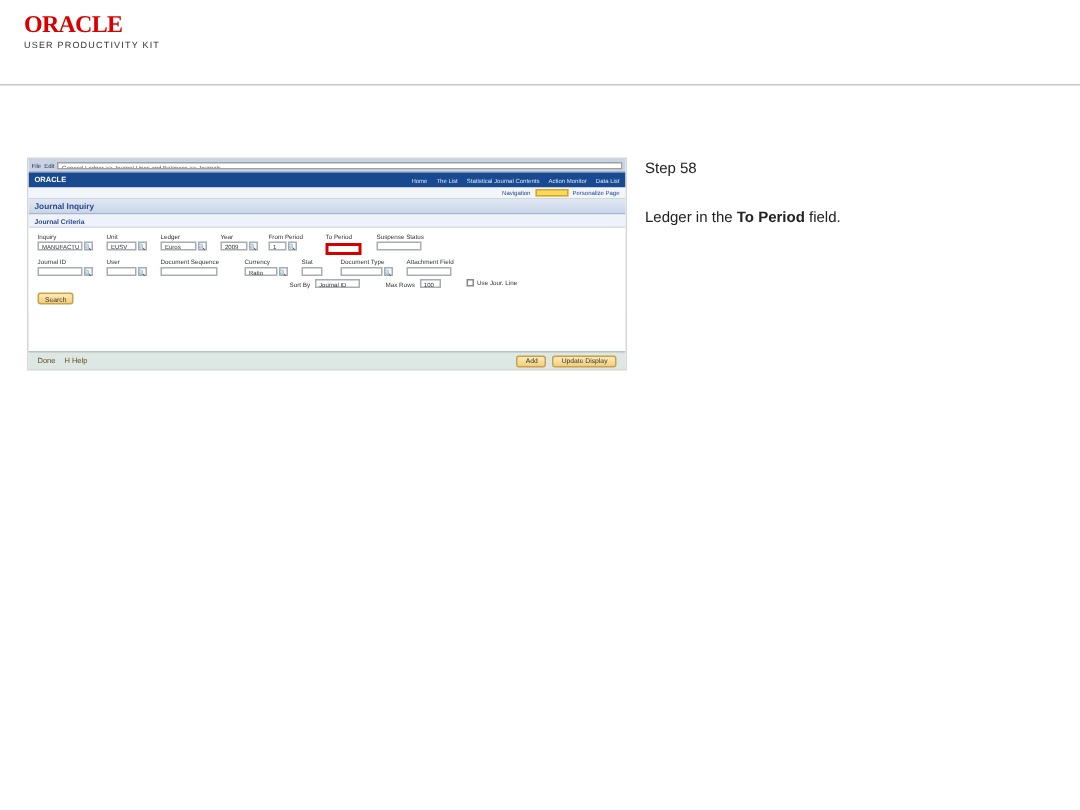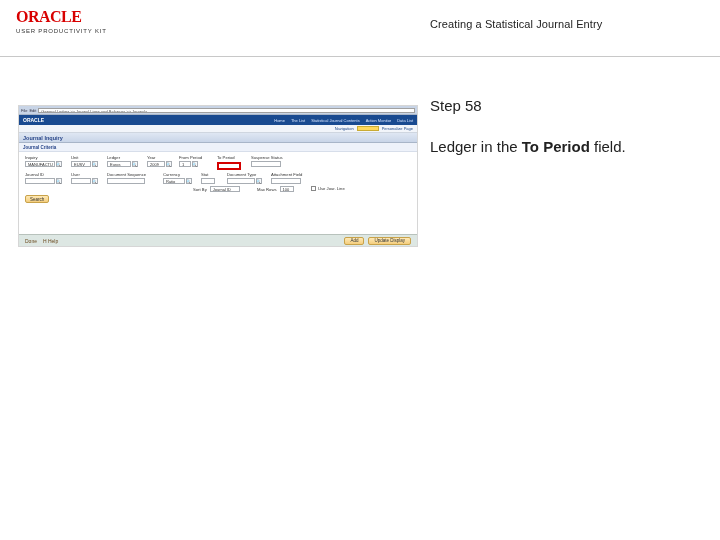--- a/index.html
+++ b/index.html
@@ -49,23 +49,23 @@
     height: 142px;
     border: 1px solid #d6d6d6;
     background: #fff;
     font-size: 5px;
     color: #333;
     overflow: hidden;
   }
   .instr {
     position: absolute;
     left: 430px;
-    top: 38px;
+    top: 48px;
     width: 260px;
-    font-size: 15px;
+    font-size: 10px;
     line-height: 1.5;
   }
 
   
   .s-browserbar {
     height: 9px;
     background: #c8d4e6;
     border-bottom: 1px solid #a9b6c8;
     display: flex;
     align-items: center;
@@ -181,21 +181,20 @@
     padding: 0 5px;
     display:inline-flex; align-items:center;
   }
 </style>
 </head>
 <body>
 
 <div class="hdr">
   <div class="logo">ORACLE</div>
   <div class="upk">USER PRODUCTIVITY KIT</div>
-  <div class="title">Creating a Statistical Journal Entry</div>
 </div>
 <div class="rule"></div>
 
 <div class="main">
 
   <div class="instr">
     <div style="margin-bottom:18px;">Step 58</div>
     <div>
       <span>Ledger in the </span><b>To Period</b><span> field.</span>
     </div>

